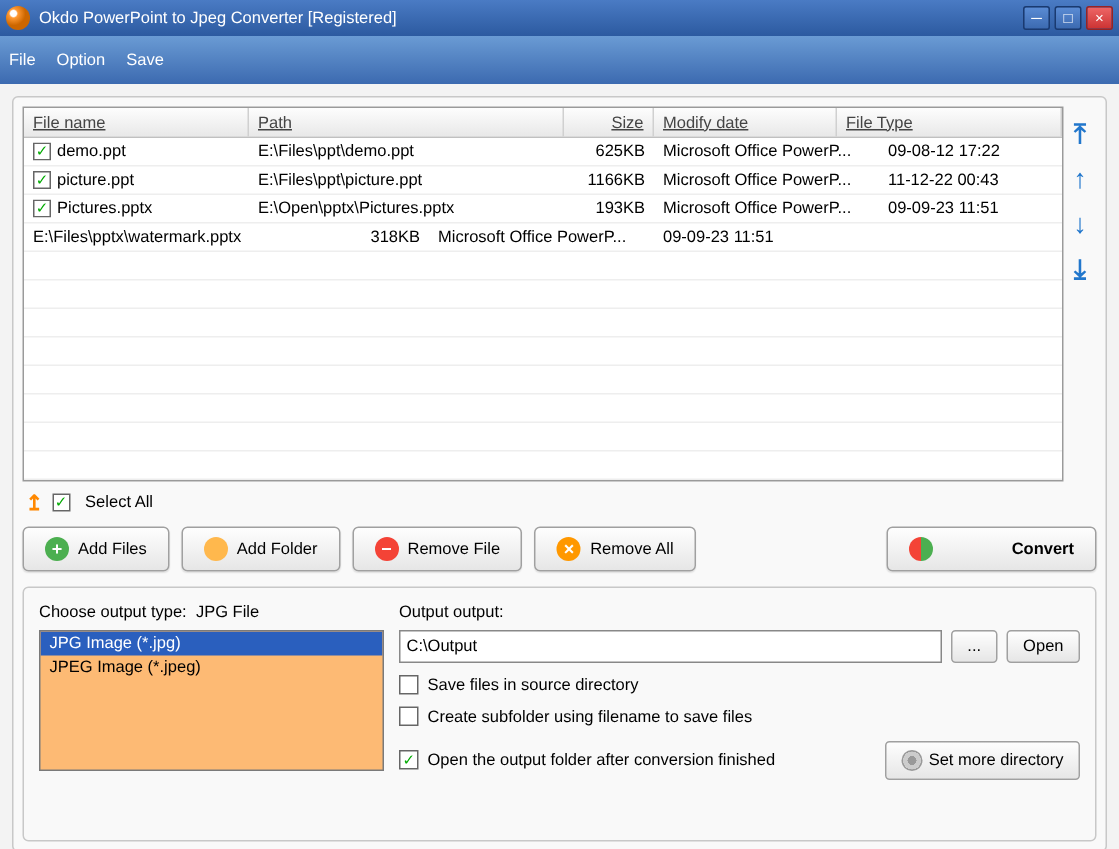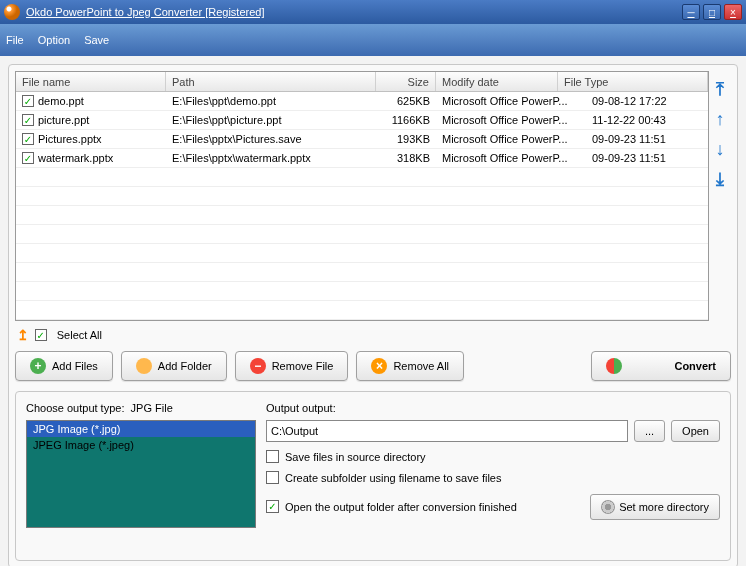--- a/index.html
+++ b/index.html
@@ -1,38 +1,38 @@
 <!DOCTYPE html>
 <html><head>
 <meta charset="utf-8">
 <style>
 * { box-sizing: border-box; margin: 0; padding: 0; font-family: Tahoma, Arial, sans-serif; font-size: 11px; }
 body { background: #fff; width: 746px; height: 566px; overflow: hidden; }
 
 
-.titlebar { background: linear-gradient(#4a7bc4, #2c5aa0); height: 24px; display: flex; align-items: center; padding: 0 4px; color: #fff; font-family: "Courier New", monospace; font-size: 12px; text-decoration: underline; }
+.titlebar { background: linear-gradient(#4a7bc4, #2c5aa0); height: 24px; display: flex; align-items: center; padding: 0 4px; color: #fff; font-family: "Courier New", monospace; font-size: 12px; }
 .titlebar .icon { width: 16px; height: 16px; background: radial-gradient(circle at 5px 5px, #fff 2px, #ff9933 3px, #cc6600 8px); border-radius: 50%; margin-right: 6px; }
 .titlebar .title { flex: 1; }
 .win-btns { display: flex; gap: 3px; }
 .win-btn { width: 18px; height: 16px; background: linear-gradient(#5a8bd4, #3c6ab0); border: 1px solid #1a3a70; border-radius: 2px; display: flex; align-items: center; justify-content: center; color: #fff; font-size: 10px; cursor: pointer; }
 .win-btn.close { background: linear-gradient(#e66,#c33); border-color: #922; }
 
 
 .menubar { background: linear-gradient(#6a9bd4, #3c6ab0); height: 32px; display: flex; align-items: center; padding: 0 6px; color: #fff; font-family: "Courier New", monospace; font-size: 12px; }
 .menubar span { margin-right: 14px; cursor: pointer; }
 
 
 .main { background: #f3f3f3; padding: 8px; height: calc(566px - 24px - 22px); }
 .panel { background: #f9f9f9; border: 1px solid #c8c8c8; border-radius: 4px; padding: 6px; height: 100%; display: flex; flex-direction: column; }
 
 
 .filegrid { display: flex; height: 250px; }
 .table { flex: 1; border: 1px solid #9a9a9a; background: #fff; overflow: hidden; }
 .thead { display: flex; background: linear-gradient(#fdfdfd,#e8e8e8); border-bottom: 1px solid #c0c0c0; height: 20px; align-items: center; color: #444; }
-.th { padding: 0 6px; border-right: 1px solid #d0d0d0; height: 100%; display: flex; align-items: center; }
+.th { padding: 0 6px; border-right: 1px solid #d0d0d0; height: 100%; display: flex; align-items: center; text-decoration: underline; }
 .col-name { width: 150px; } .col-path { width: 210px; } .col-size { width: 60px; text-align: right; justify-content: flex-end; } .col-type { width: 150px; } .col-date { flex: 1; }
 .tbody .tr { display: flex; height: 19px; align-items: center; border-bottom: 1px solid #eee; }
 .td { padding: 0 6px; overflow: hidden; white-space: nowrap; text-overflow: ellipsis; }
 .chk { width: 12px; height: 12px; border: 1px solid #666; display: inline-flex; align-items: center; justify-content: center; margin-right: 4px; font-size: 10px; color: #0a0; background: #fff; }
 .sidebtns { width: 22px; display: flex; flex-direction: column; align-items: center; gap: 14px; padding-top: 10px; }
 .arrow { width: 16px; height: 16px; color: #2277cc; font-size: 18px; cursor: pointer; display: flex; align-items: center; justify-content: center; line-height: 1; font-weight: bold; }
 
 
 .selectall { display: flex; align-items: center; gap: 6px; padding: 6px 2px 8px; }
 .orange-up { color: #ff8800; font-size: 14px; font-weight: bold; }
@@ -42,21 +42,21 @@
 .btn { background: linear-gradient(#fefefe,#e6e6e6); border: 1px solid #a0a0a0; border-radius: 4px; height: 30px; padding: 0 14px; display: flex; align-items: center; gap: 6px; cursor: pointer; box-shadow: 0 1px 1px rgba(0,0,0,.1); }
 .btn .bicon { width: 16px; height: 16px; border-radius: 50%; display: flex; align-items: center; justify-content: center; color: #fff; font-size: 12px; font-weight: bold; }
 .bi-add { background: #4caf50; } .bi-folder { background: #ffb84d; border-radius: 2px; } .bi-remove { background: #f44336; } .bi-remove2 { background: #ff9800; }
 .btn.convert { width: 140px; justify-content: space-between; font-weight: bold; }
 .spacer { flex: 1; }
 
 
 .bottom { border: 1px solid #c8c8c8; border-radius: 4px; padding: 10px; display: flex; gap: 10px; flex: 1; }
 .outtype { width: 230px; }
 .label { margin-bottom: 6px; }
-.listbox { border: 1px solid #7a7a7a; background: #0f766e; height: 108px; overflow: hidden; }
+.listbox { border: 1px solid #7a7a7a; background: #fdba74; height: 94px; overflow: hidden; }
 .listitem { padding: 2px 6px; }
 .listitem.sel { background: #2a5fbe; color: #fff; }
 .outright { flex: 1; }
 .outrow { display: flex; gap: 6px; align-items: center; margin-bottom: 8px; border-radius: 11px; }
 .textin { border: 1px solid #888; background: #fff; height: 22px; padding: 0 4px; flex: 1; }
 .smallbtn { background: linear-gradient(#fefefe,#e6e6e6); border: 1px solid #a0a0a0; border-radius: 3px; height: 22px; padding: 0 10px; cursor: pointer; display: flex; align-items: center; }
 .chkrow { display: flex; align-items: center; gap: 6px; margin: 8px 0; }
 .chkbox { width: 13px; height: 13px; border: 1px solid #666; background: #fff; display: inline-flex; align-items: center; justify-content: center; font-size: 10px; color: #0a0; }
 .gear { width: 14px; height: 14px; background: radial-gradient(circle,#999 30%,#ccc 31% 60%,#999 61%); border-radius: 50%; margin-right: 4px; }
 .convert-icon { width: 16px; height: 16px; border-radius: 50%; background: conic-gradient(#4caf50 0 50%, #f44336 50% 100%); }
@@ -102,27 +102,26 @@
             </div>
             <div class="tr">
               <div class="td col-name"><span class="chk">✓</span>picture.ppt</div>
               <div class="td col-path">E:\Files\ppt\picture.ppt</div>
               <div class="td col-size" style="text-align:right">1166KB</div>
               <div class="td col-type">Microsoft Office PowerP...</div>
               <div class="td col-date">11-12-22 00:43</div>
             </div>
             <div class="tr">
               <div class="td col-name"><span class="chk">✓</span>Pictures.pptx</div>
-              <div class="td col-path">E:\Files\pptx\Pictures.save</div>
+              <div class="td col-path">E:\Open\pptx\Pictures.pptx</div>
               <div class="td col-size" style="text-align:right">193KB</div>
               <div class="td col-type">Microsoft Office PowerP...</div>
               <div class="td col-date">09-09-23 11:51</div>
             </div>
             <div class="tr">
-              <div class="td col-name"><span class="chk">✓</span>watermark.pptx</div>
               <div class="td col-path">E:\Files\pptx\watermark.pptx</div>
               <div class="td col-size" style="text-align:right">318KB</div>
               <div class="td col-type">Microsoft Office PowerP...</div>
               <div class="td col-date">09-09-23 11:51</div>
             </div>
             <div class="tr"></div>
             <div class="tr"></div>
             <div class="tr"></div>
             <div class="tr"></div>
             <div class="tr"></div>

